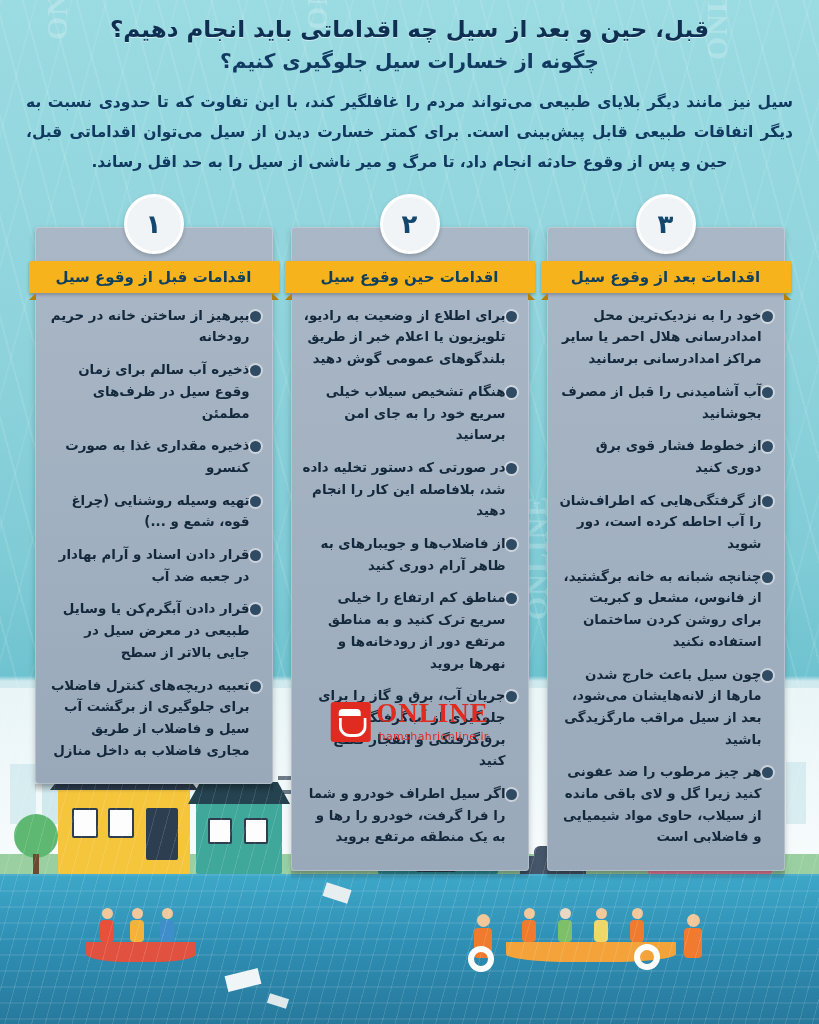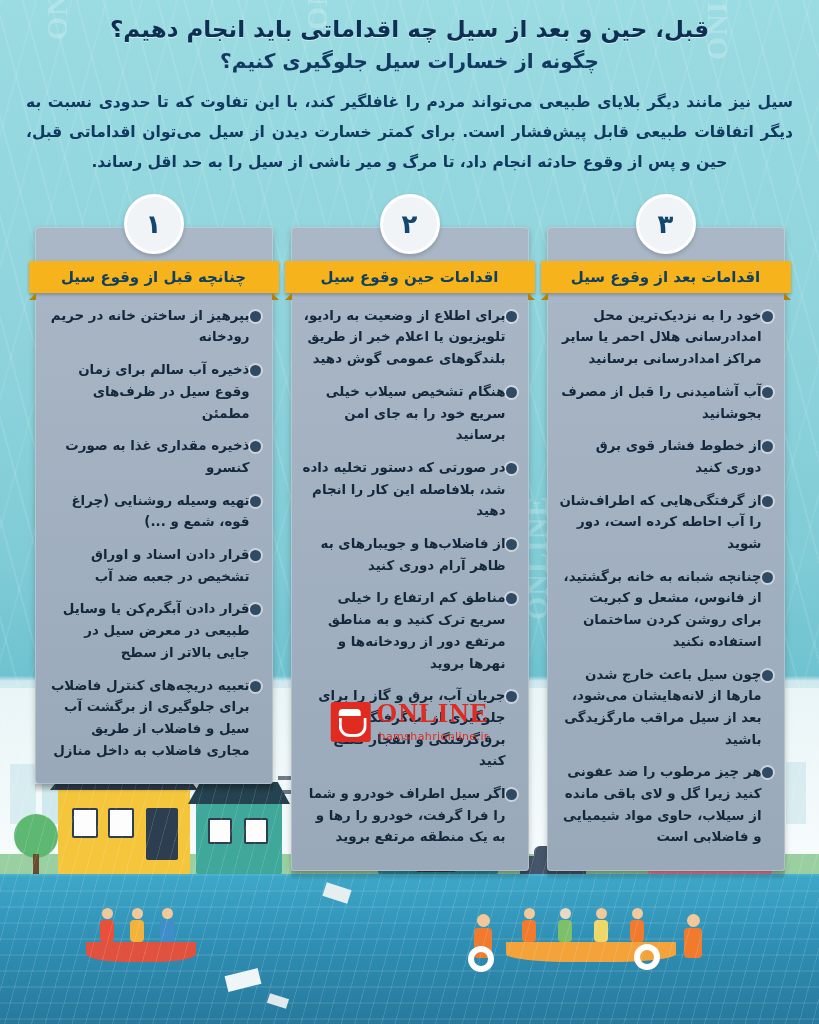--- a/index.html
+++ b/index.html
@@ -182,21 +182,21 @@
   <div class="wm" style="left:40px;top:380px;">ONLINE</div>
   <div class="wm" style="left:700px;top:60px;">ONLINE</div>
   <div class="wm" style="left:700px;top:420px;">ONLINE</div>
   <div class="wm" style="left:300px;top:30px;">ONLINE</div>
   <div class="wm" style="left:520px;top:620px;">ONLINE</div>
 
   <div class="header">
     <h1>قبل، حین و بعد از سیل چه اقداماتی باید انجام دهیم؟</h1>
     <h2>چگونه از خسارات سیل جلوگیری کنیم؟</h2>
   </div>
-  <p class="intro">سیل نیز مانند دیگر بلایای طبیعی می‌تواند مردم را غافلگیر کند، با این تفاوت که تا حدودی نسبت به دیگر اتفاقات طبیعی قابل پیش‌فشار است. برای کمتر خسارت دیدن از سیل می‌توان اقداماتی قبل، حین و پس از وقوع حادثه انجام داد، تا مرگ و میر ناشی از سیل را به حد اقل رساند.</p>
+  <p class="intro">سیل نیز مانند دیگر بلایای طبیعی می‌تواند مردم را غافلگیر کند، با این تفاوت که تا حدودی نسبت به دیگر اتفاقات طبیعی قابل پیش‌بینی است. برای کمتر خسارت دیدن از سیل می‌توان اقداماتی قبل، حین و پس از وقوع حادثه انجام داد، تا مرگ و میر ناشی از سیل را به حد اقل رساند.</p>
 
   <div class="cols">
 
     <div class="col">
       <div class="numwrap">
           <div class="numcircle">۳</div>
         </div>
       <div class="panel">
         <div class="ribbon">اقدامات بعد از وقوع سیل</div>
         <ul class="items">
@@ -269,41 +269,41 @@
             </li>
         </ul>
       </div>
     </div>
 
     <div class="col">
       <div class="numwrap">
           <div class="numcircle">۱</div>
         </div>
       <div class="panel">
-        <div class="ribbon">چنانچه قبل از وقوع سیل</div>
+        <div class="ribbon">اقدامات قبل از وقوع سیل</div>
         <ul class="items">
           <li>
               <span class="bullet"></span>
               <span class="itxt">بپرهیز از ساختن خانه در حریم رودخانه</span>
             </li>
           <li>
               <span class="bullet"></span>
               <span class="itxt">ذخیره آب سالم برای زمان وقوع سیل در ظرف‌های مطمئن</span>
             </li>
           <li>
               <span class="bullet"></span>
               <span class="itxt">ذخیره مقداری غذا به صورت کنسرو</span>
             </li>
           <li>
               <span class="bullet"></span>
               <span class="itxt">تهیه وسیله روشنایی (چراغ قوه، شمع و ...)</span>
             </li>
           <li>
               <span class="bullet"></span>
-              <span class="itxt">قرار دادن اسناد و اوراق تشخیص در جعبه ضد آب</span>
+              <span class="itxt">قرار دادن اسناد و آرام بهادار در جعبه ضد آب</span>
             </li>
           <li>
               <span class="bullet"></span>
               <span class="itxt">قرار دادن آبگرم‌کن یا وسایل طبیعی در معرض سیل در جایی بالاتر از سطح</span>
             </li>
           <li>
               <span class="bullet"></span>
               <span class="itxt">تعبیه دریچه‌های کنترل فاضلاب برای جلوگیری از برگشت آب سیل و فاضلاب از طریق مجاری فاضلاب به داخل منازل</span>
             </li>
         </ul>

